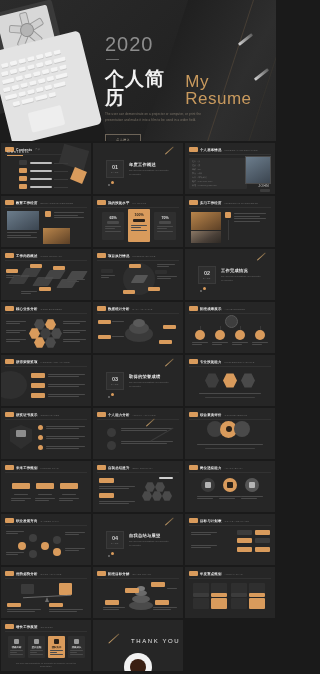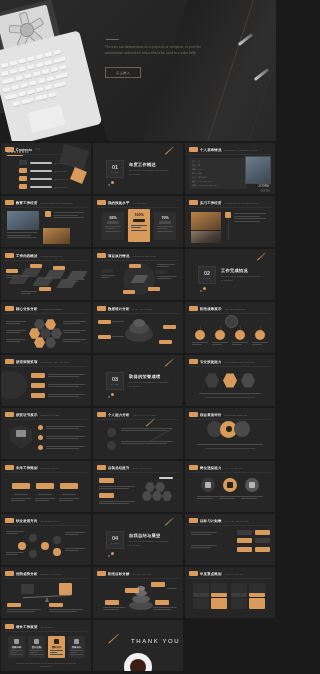--- a/index.html
+++ b/index.html
@@ -156,21 +156,26 @@
           <i class="key"></i>
             <i class="key w"></i>
             <i class="key w"></i>
             <i class="key"></i>
         </div>
         <div class="trackpad"></div>
       </div>
     </div>
 
     <div class="hero-text">
+      <div class="year">2020</div>
       <div class="year-rule"></div>
+      <div class="title-row">
+        <span class="title-cn">个人简历</span>
+        <span class="title-en">My Resume</span>
+      </div>
       <div class="subtitle">The user can demonstrate on a projector or computer, or print the presentation and make it into a film to be used in a wider field.</div>
       <div class="hero-btn">
         <span>点击进入</span>
       </div>
     </div>
   </div>
 
   <div class="grid" id="grid">
       <div class="thumb">
         <div class="sl-badge"></div>

